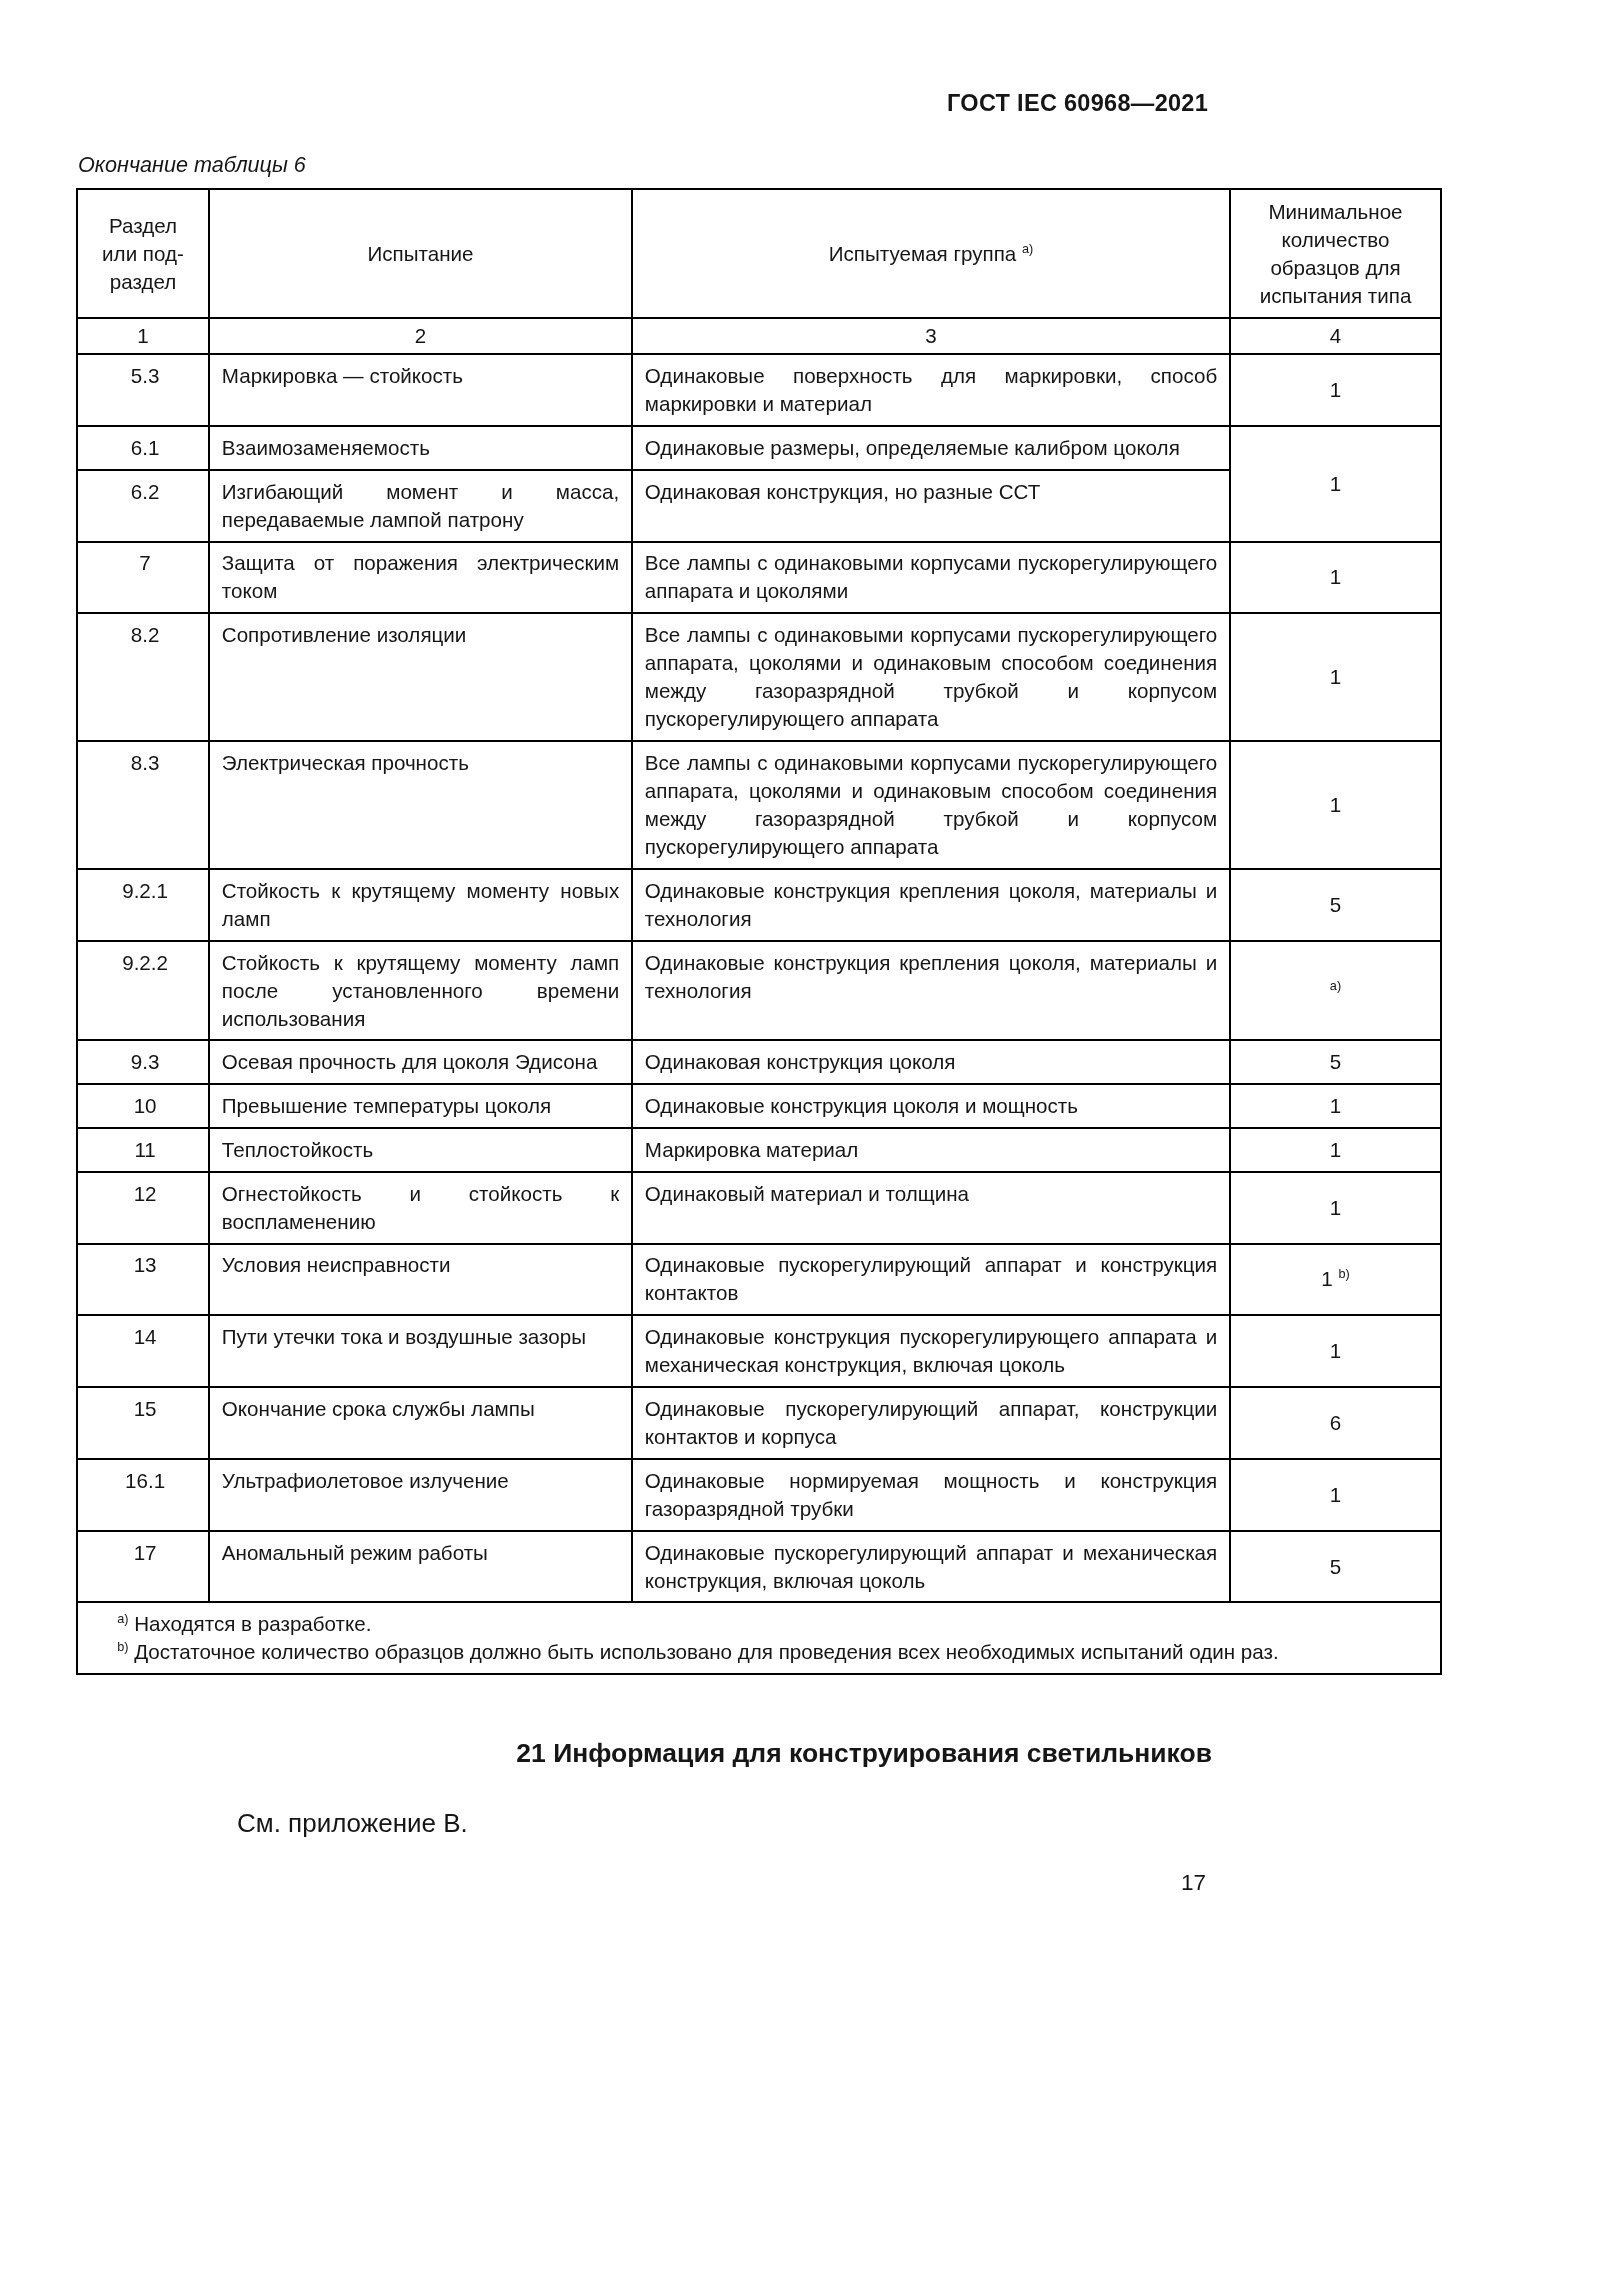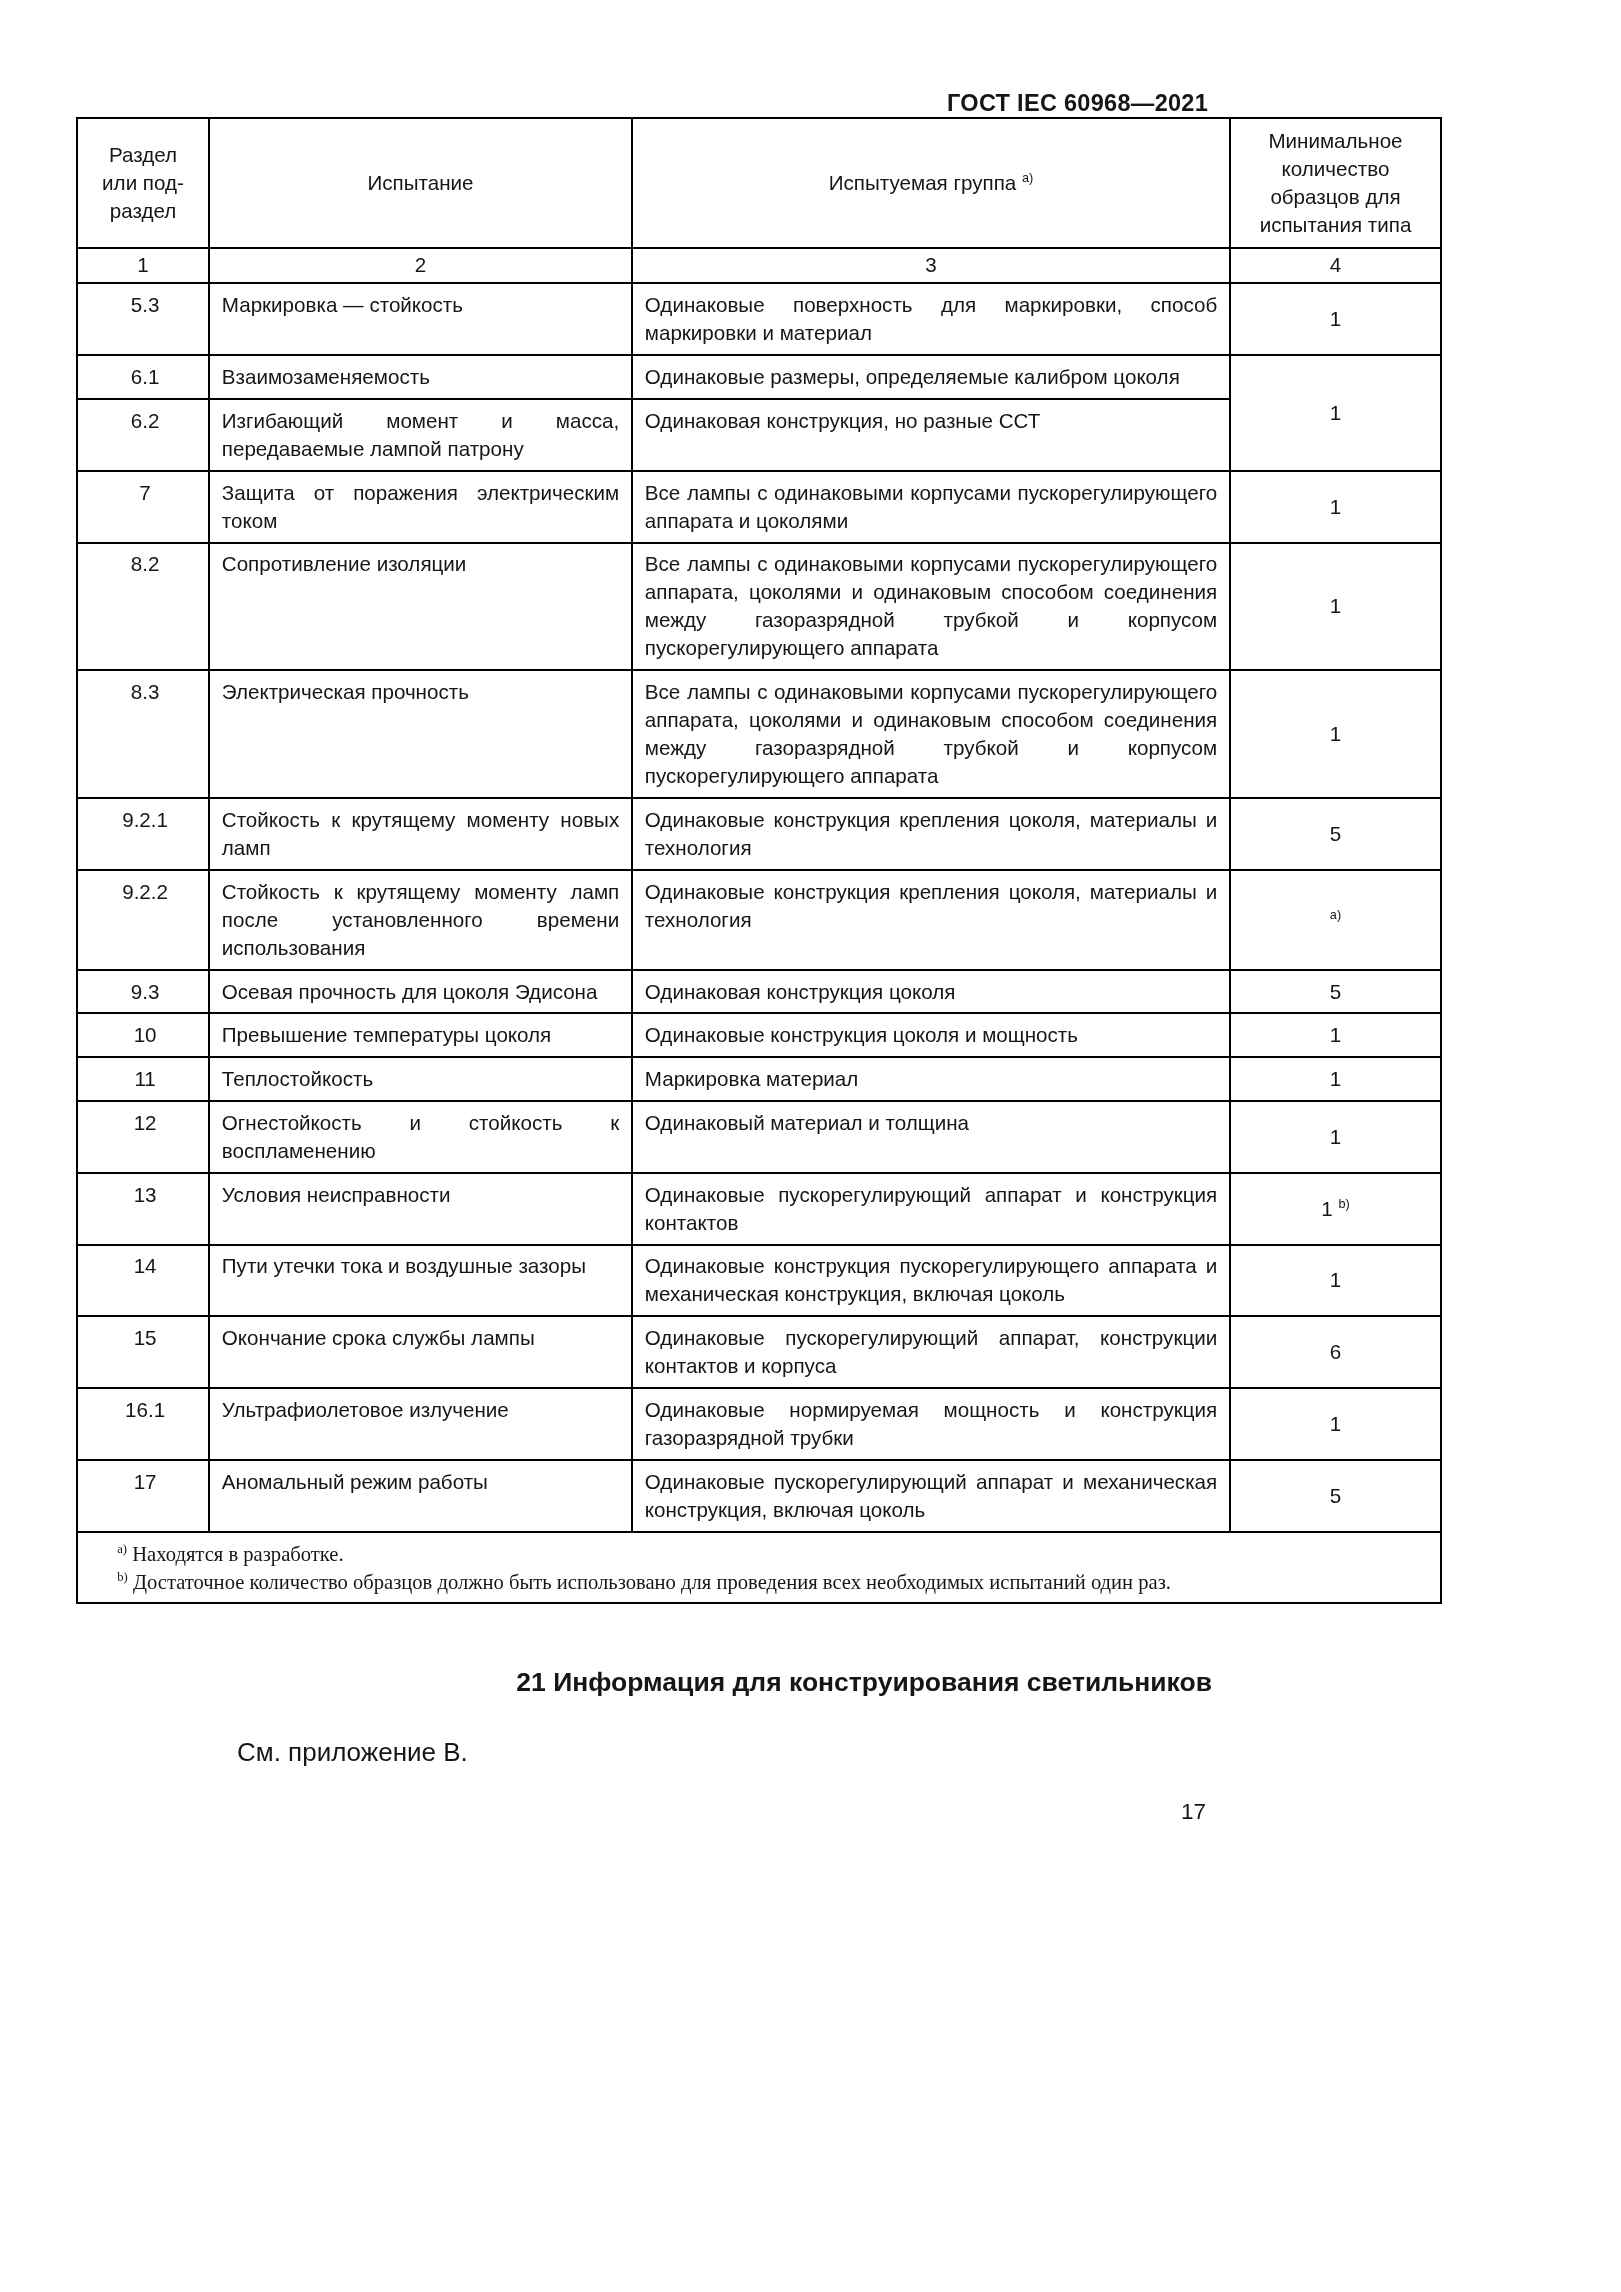--- a/index.html
+++ b/index.html
@@ -57,21 +57,21 @@
     border-bottom: 2.9px solid #000;
   }
   td.c-ref  { text-align: center; padding-left: 16px; }
   td.c-test { text-align: justify; }
   td.c-group{ text-align: justify; }
   td.c-min  { text-align: center; vertical-align: middle; }
   sup {
     font-size: 12.7px;
     line-height: 0;
   }
-  .fn-cell { padding: 9.8px 13.7px 13.7px; font-family: Liberation Serif, serif; }
+  .fn-cell { padding: 9.8px 13.7px 13.7px; }
   .footnote { text-indent: 27.4px; text-align: left; }
   .section-heading {
     font-size: 26.5px;
     font-weight: bold;
     margin: 63px 0 0 141px;
     text-align: right;
   }
   .section-body {
     font-size: 26px;
     margin: 39px 0 0 161px;
@@ -84,20 +84,21 @@
   }
 </style>
 </head>
 <body>
 
 <div class="page">
   <div class="content">
 
     <div class="doc-header">ГОСТ IEC 60968—2021</div>
 
+    <div class="table-caption">Окончание таблицы 6</div>
 
     <table class="gost-table">
       <colgroup>
         <col style="width:132px">
         <col style="width:423px">
         <col style="width:598px">
         <col style="width:211px">
       </colgroup>
       <thead>
         <tr>

